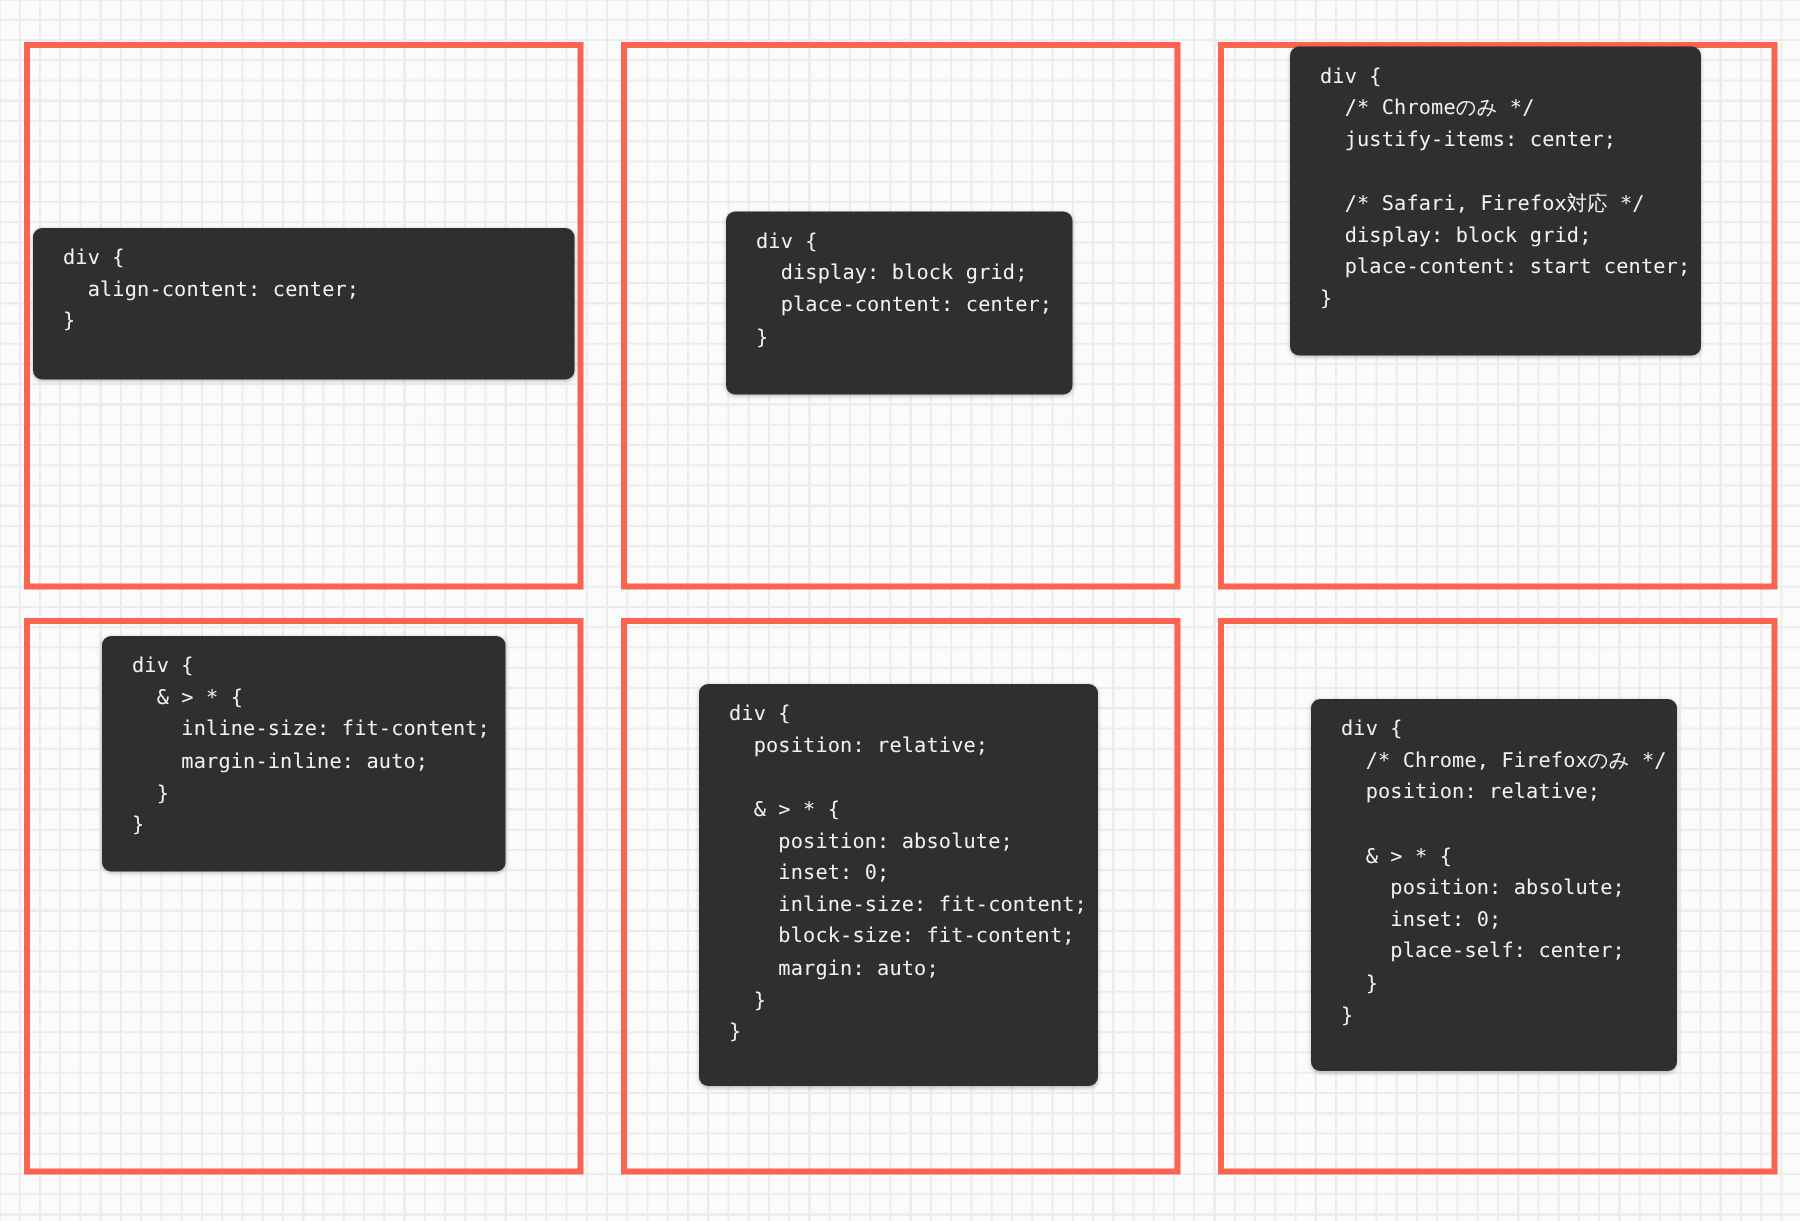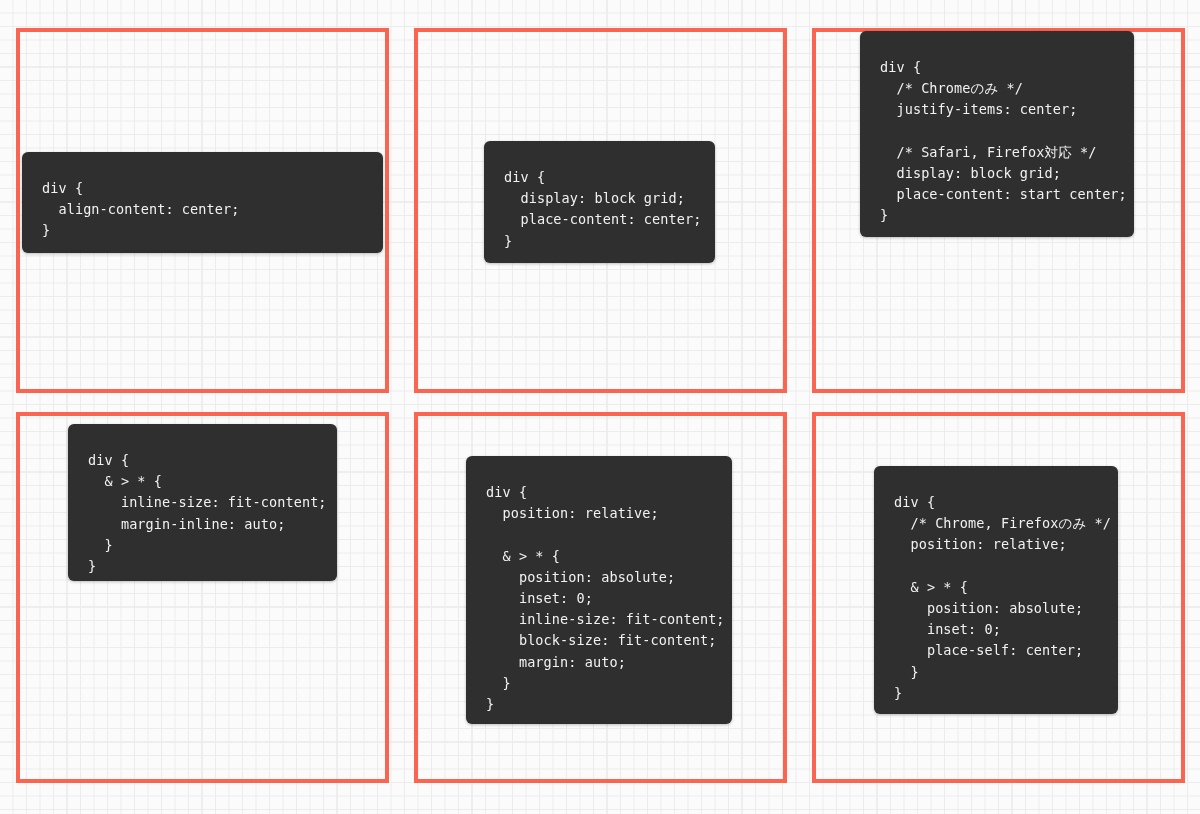--- a/index.html
+++ b/index.html
@@ -45,21 +45,21 @@
   .code-card {
     position: absolute;
     box-sizing: border-box;
     background: #2f2f2f;
     border-radius: 6px;
     box-shadow: 0 1px 3px rgba(0,0,0,0.25);
     color: #f2f2f2;
     font-family: "DejaVu Sans Mono", "Liberation Mono", monospace;
     font-size: 13.5px;
     line-height: 21.2px;
-    padding: 26px 20px;
+    padding: 10px 20px;
     white-space: pre;
     overflow: hidden;
     letter-spacing: 0.1px;
   }
 
   
   #frame-1 { left: 16px;  top: 28px;  width: 373px; height: 365px; }
   #frame-2 { left: 414px; top: 28px;  width: 373px; height: 365px; }
   #frame-3 { left: 812px; top: 28px;  width: 373px; height: 365px; }
   #frame-4 { left: 16px;  top: 412px; width: 373px; height: 371px; }

